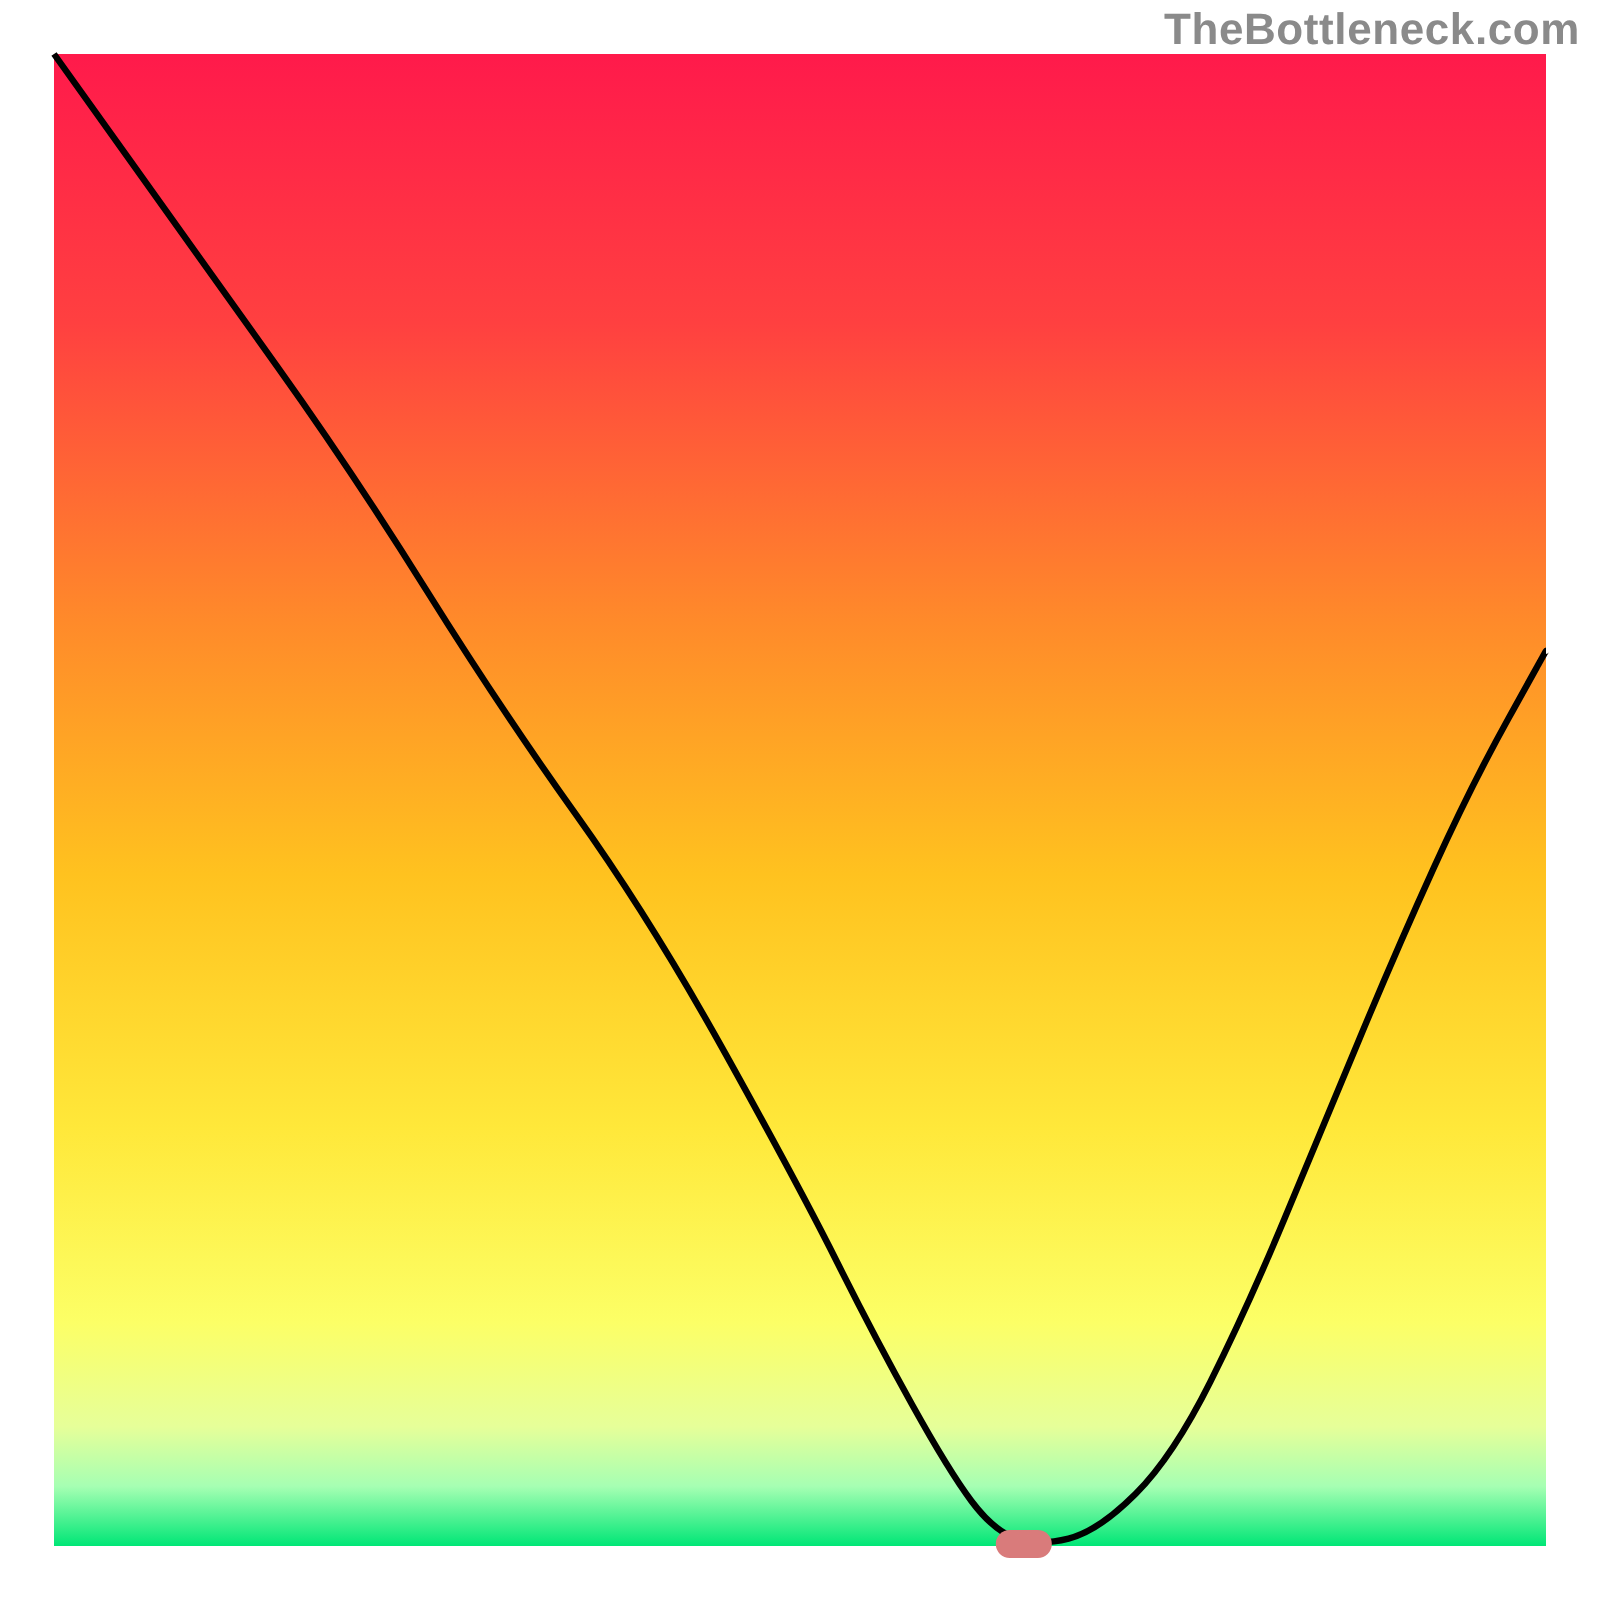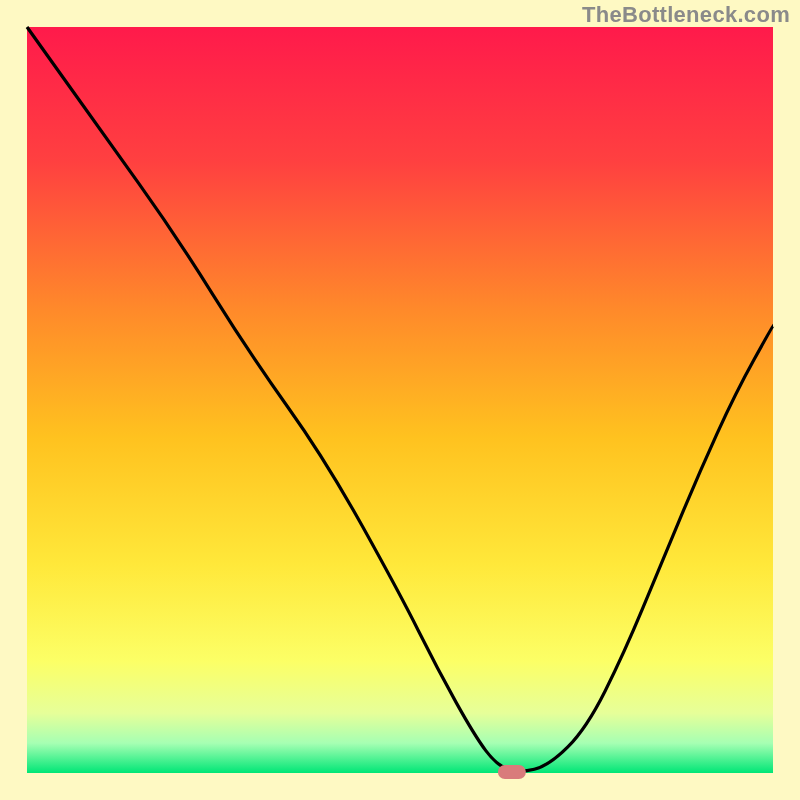--- a/index.html
+++ b/index.html
@@ -9,21 +9,21 @@
     height: 800px;
     background: #000;
     overflow: hidden;
   }
   .frame {
     position: absolute;
     left: 0;
     top: 0;
     width: 800px;
     height: 800px;
-    background: #fef9c3;
+    background: #ffffff;
   }
   .watermark {
     position: absolute;
     top: 2px;
     right: 10px;
     font-family: Arial, Helvetica, sans-serif;
     font-size: 22px;
     font-weight: 600;
     color: #8a8a8a;
     letter-spacing: 0.3px;

